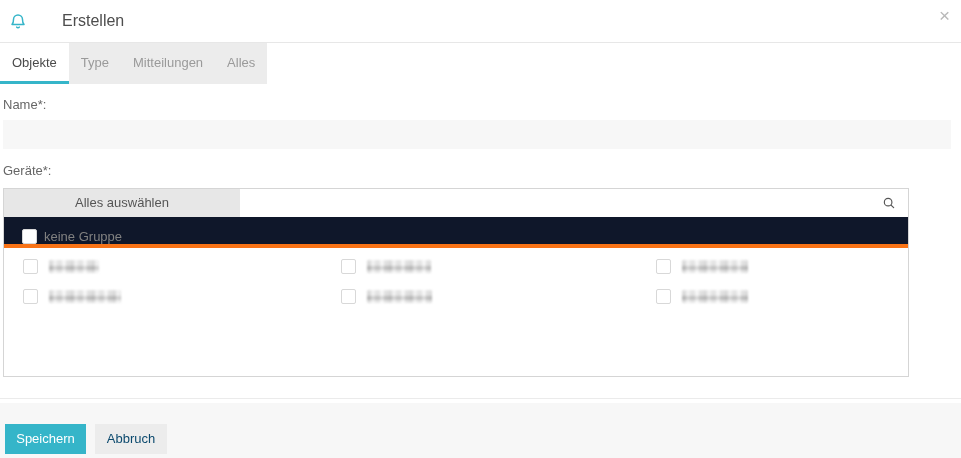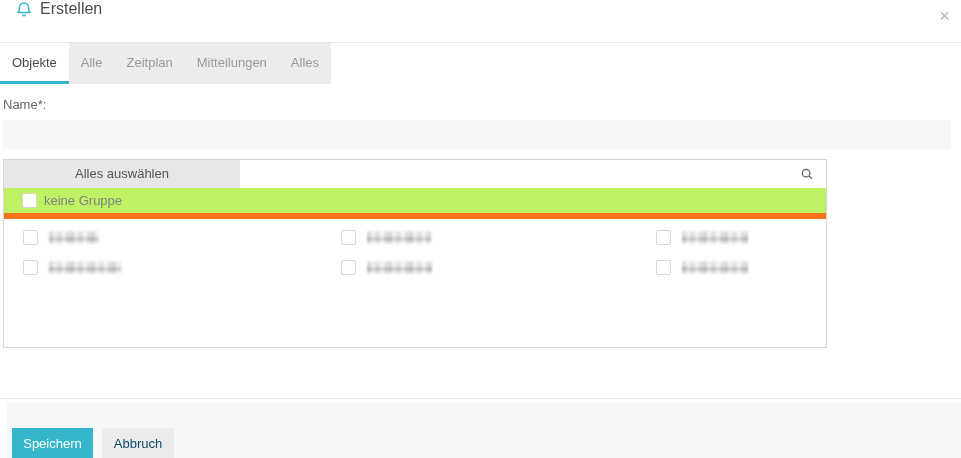--- a/index.html
+++ b/index.html
@@ -7,23 +7,25 @@
     width: 961px; height: 458px;
     background: #ffffff;
     font-family: "Liberation Sans", sans-serif;
     overflow: hidden;
     position: relative;
   }
   
   .dialog-header {
     height: 42px;
     display: flex;
-    padding-left: 15px;
+    align-items: center;
+    padding-left: 9px;
     position: relative;
     background: #ffffff;
+    gap: 28px;
   }
   .bell-wrap { width: 18px; height: 18px; margin-right: 7px; }
   .dialog-title {
     font-size: 16px;
     color: #4d4d4d;
   }
   .close-btn {
     position: absolute;
     right: 11px; top: 6px;
     font-size: 19px;
@@ -70,21 +72,21 @@
     border: none;
     outline: none;
     font-size: 13px;
     color: #555;
     padding: 0 8px;
     display: block;
   }
   
   .device-panel {
     margin-top: 10px;
-    width: 824px;
+    width: 906px;
     height: 189px;
     border: 1px solid #d5d5d5;
     background: #ffffff;
   }
   .panel-header {
     height: 28px;
     position: relative;
     display: flex;
   }
   .panel-action {
@@ -98,24 +100,24 @@
     cursor: pointer;
   }
   .search-btn {
     position: absolute;
     right: 12px; top: 7px;
     width: 14px; height: 14px;
     cursor: pointer;
   }
   .group-row {
     height: 31px;
-    background: #bef264;
-    border-bottom: 6px solid #f97316;
-    display: flex;
-    align-items: center;
+    background: #0f172a;
+    border-bottom: 4px solid #f97316;
+    display: flex;
+    align-items: flex-end;
     padding-left: 18px;
   }
   .checkbox {
     width: 15px; height: 15px;
     background: #ffffff;
     border: 1px solid #d8d8d8;
     border-radius: 2px;
     flex: 0 0 15px;
     cursor: pointer;
   }
@@ -151,22 +153,21 @@
     position: absolute;
     left: 0; right: 0; top: 398px;
     border-top: 1px solid #ebebeb;
   }
   .dialog-footer {
     position: absolute;
     left: 0; right: 0; top: 403px; bottom: 0;
     background: #f7f7f7;
     padding: 16px 0 0 5px;
     display: flex;
-    align-items: flex-end;
-    margin-left: 7px;
+    align-items: center;
   }
   .btn {
     height: 30px;
     font-size: 13px;
     border: none;
     cursor: pointer;
     font-family: "Liberation Sans", sans-serif;
   }
   .btn-save {
     width: 81px;
@@ -189,31 +190,31 @@
       <path d="M18 10c0-3.3-2.7-6-6-6s-6 2.7-6 6c0 5-2 6.5-2 6.5h16s-2-1.5-2-6.5"></path>
       <path d="M10.3 20.2a2 2 0 0 0 3.4 0"></path>
     </svg>
   </span>
   <span class="dialog-title">Erstellen</span>
   <span class="close-btn">×</span>
 </div>
 
 <div class="tab-bar">
   <div class="tab active">Objekte</div>
-  <div class="tab">Alle</div>
-  <div class="tab">Zeitplan</div>
+  <div class="tab">Type</div>
   <div class="tab">Mitteilungen</div>
   <div class="tab">Alles</div>
 </div>
 
 <div class="content">
 
   <label class="field-label">Name*:</label>
   <input class="name-input" type="text" value="" style="">
 
+  <label class="field-label">Geräte*:</label>
 
   <div class="device-panel">
 
     <div class="panel-header">
       <div class="panel-action">Alles auswählen</div>
       <span class="search-btn">
         <svg width="14" height="14" viewBox="0 0 24 24" fill="none" stroke="#555555" stroke-width="2" stroke-linecap="round">
           <circle cx="10.5" cy="10.5" r="6.5"></circle>
           <line x1="15.5" y1="15.5" x2="20" y2="20"></line>
         </svg>

